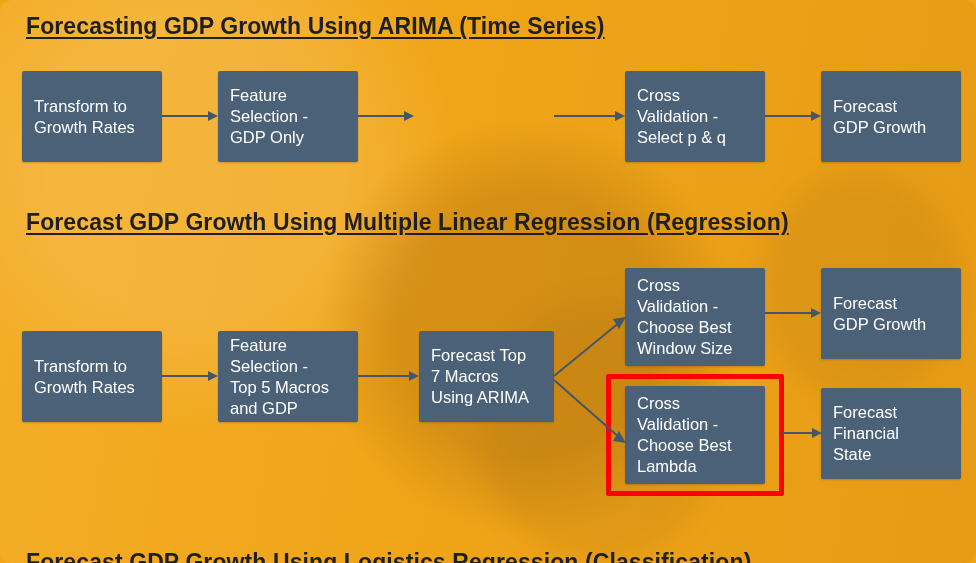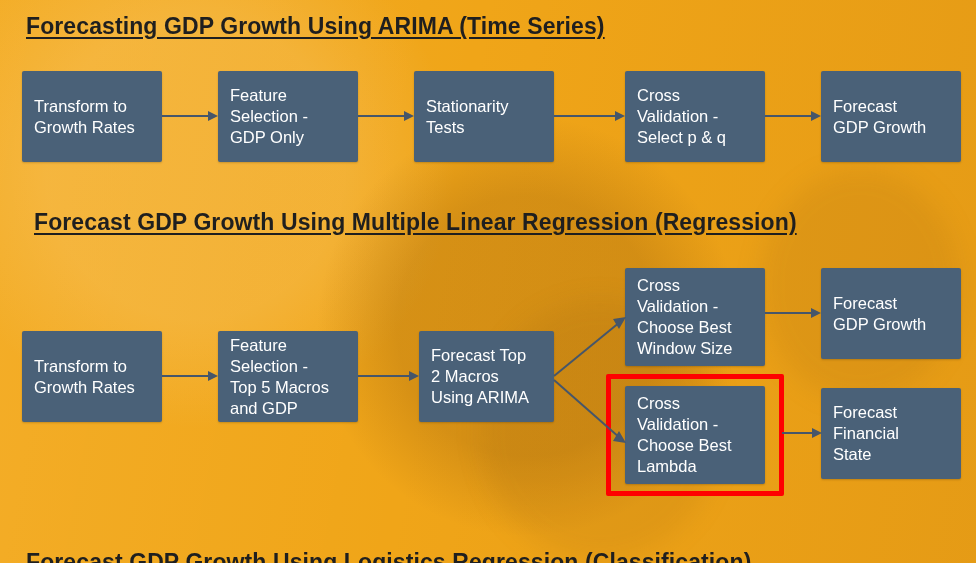--- a/index.html
+++ b/index.html
@@ -12,20 +12,21 @@
     font-family: "Liberation Sans", sans-serif;
     background: #F0A518;
     overflow: hidden;
   }
   #stage {
     position: relative;
     width: 976px;
     height: 563px;
     background: #F0A518;
     overflow: hidden;
+    border-radius: 12px;
   }
   
   .bg-layer {
     position: absolute;
     inset: 0;
     background:
       radial-gradient(circle at 54% 58%, rgba(120,70,10,0.22) 0 130px, rgba(120,70,10,0) 210px),
       radial-gradient(circle at 20% 30%, rgba(255,225,170,0.18) 0 150px, rgba(255,225,170,0) 260px),
       linear-gradient(100deg, rgba(255,200,90,0.25) 0%, rgba(240,160,20,0.0) 45%, rgba(180,110,10,0.18) 100%);
     pointer-events: none;
@@ -86,22 +87,20 @@
 
   <div class="heading" style="left:26px; top:13px;">Forecasting GDP Growth Using ARIMA (Time Series)</div>
 
   <div class="node" style="left:22px; top:71px; width:140px; height:91px;">Transform to
 Growth Rates</div>
 
   <div class="node" style="left:218px; top:71px; width:140px; height:91px;">Feature
 Selection -
 GDP Only</div>
 
-  <div class="node" style="left:414px; top:71px; width:140px; height:91px;">Stationarity
-Tests</div>
 
   <div class="node" style="left:625px; top:71px; width:140px; height:91px;">Cross
 Validation -
 Select p &amp; q</div>
 
   <div class="node" style="left:821px; top:71px; width:140px; height:91px;">Forecast
 GDP Growth</div>
 
   <svg class="arrow" style="left:160px; top:100px;" width="62" height="30" viewBox="0 0 62 30">
     <line x1="2" y1="16" x2="52" y2="16" stroke="#46566A" stroke-width="2"></line>
@@ -113,32 +112,32 @@
   </svg>
   <svg class="arrow" style="left:552px; top:100px;" width="77" height="30" viewBox="0 0 77 30">
     <line x1="2" y1="16" x2="67" y2="16" stroke="#46566A" stroke-width="2"></line>
     <polygon points="73,16 63,11 63,21" fill="#46566A"></polygon>
   </svg>
   <svg class="arrow" style="left:763px; top:100px;" width="62" height="30" viewBox="0 0 62 30">
     <line x1="2" y1="16" x2="52" y2="16" stroke="#46566A" stroke-width="2"></line>
     <polygon points="58,16 48,11 48,21" fill="#46566A"></polygon>
   </svg>
 
-  <div class="heading" style="left:34px; top:209px;">Forecast GDP Growth Using Multiple Linear Regression (Regression)</div>
+  <div class="heading" style="left:26px; top:209px;">Forecast GDP Growth Using Multiple Linear Regression (Regression)</div>
 
   <div class="node" style="left:22px; top:331px; width:140px; height:91px;">Transform to
 Growth Rates</div>
 
   <div class="node" style="left:218px; top:331px; width:140px; height:91px;">Feature
 Selection -
 Top 5 Macros
 and GDP</div>
 
   <div class="node" style="left:419px; top:331px; width:135px; height:91px;">Forecast Top
-2 Macros
+7 Macros
 Using ARIMA</div>
 
   <div class="node" style="left:625px; top:268px; width:140px; height:98px;">Cross
 Validation -
 Choose Best
 Window Size</div>
 
   <div class="node" style="left:821px; top:268px; width:140px; height:91px;">Forecast
 GDP Growth</div>
 

